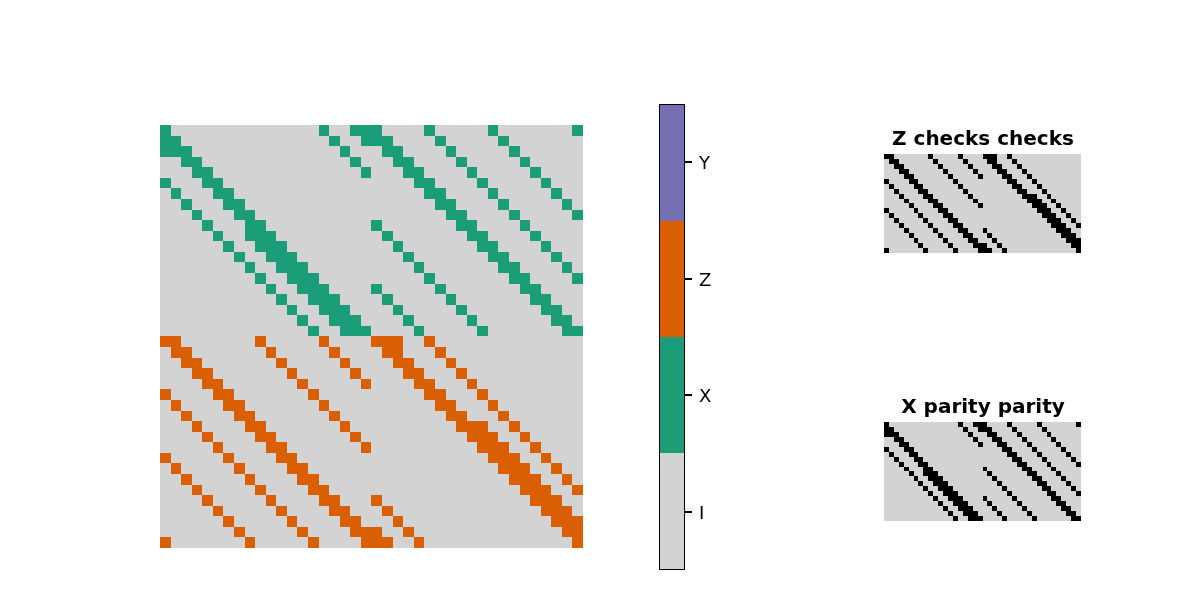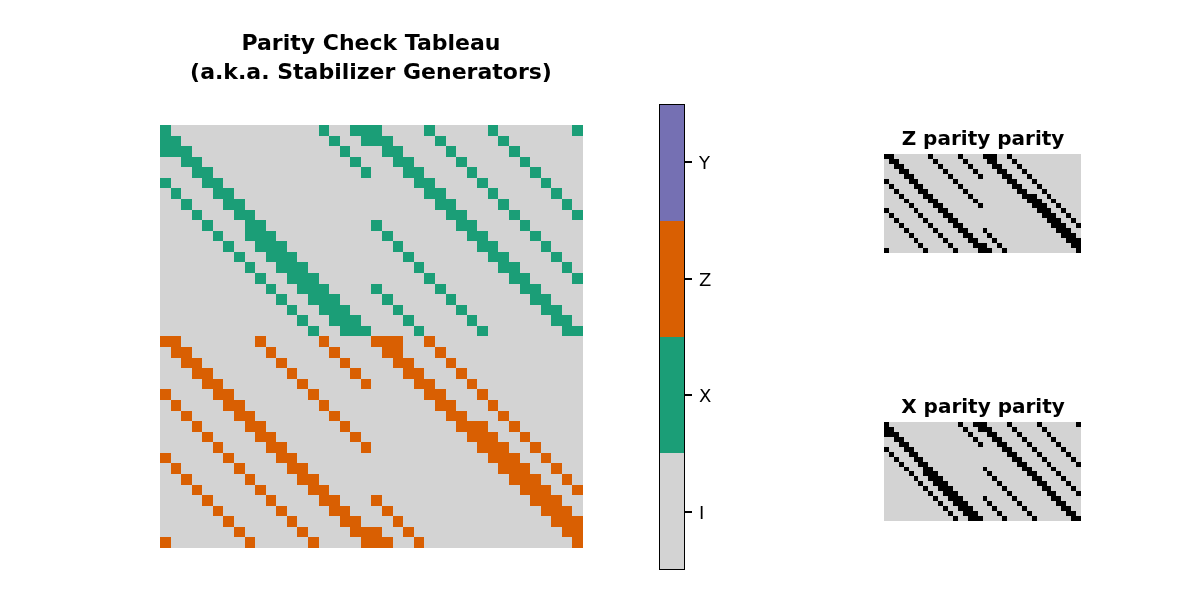--- a/index.html
+++ b/index.html
@@ -24,24 +24,20 @@
   #z-matrix{left:884px;top:154px;width:197px;height:99px;
             grid-template-columns:repeat(40,1fr);grid-template-rows:repeat(20,1fr);}
   #x-matrix{left:884px;top:422px;width:197px;height:99px;
             grid-template-columns:repeat(40,1fr);grid-template-rows:repeat(20,1fr);}
 </style>
 </head>
 <body>
 
 <div id="fig">
 
-  <div id="main-title" class="abs">
-    <div>Parity Check Tableau</div>
-    <div>(a.k.a. Stabilizer Generators)</div>
-  </div>
 
   <div id="tableau" class="abs grid">
       <div style="background: rgb(27, 158, 119);"></div>
       <div style="background: rgb(211, 211, 211);"></div>
       <div style="background: rgb(211, 211, 211);"></div>
       <div style="background: rgb(211, 211, 211);"></div>
       <div style="background: rgb(211, 211, 211);"></div>
       <div style="background: rgb(211, 211, 211);"></div>
       <div style="background: rgb(211, 211, 211);"></div>
       <div style="background: rgb(211, 211, 211);"></div>
@@ -1656,21 +1652,21 @@
   </div>
   <div class="abs tick-row" style="top:385px">
     <div class="tick"></div>
     <span class="tick-label">X</span>
   </div>
   <div class="abs tick-row" style="top:502px">
     <div class="tick"></div>
     <span class="tick-label">I</span>
   </div>
 
-  <div id="z-title" class="abs panel-title">Z parity parity</div>
+  <div id="z-title" class="abs panel-title">Z checks checks</div>
   <div id="z-matrix" class="abs grid">
       <div style="background: rgb(0, 0, 0);"></div>
       <div style="background: rgb(0, 0, 0);"></div>
       <div style="background: rgb(211, 211, 211);"></div>
       <div style="background: rgb(211, 211, 211);"></div>
       <div style="background: rgb(211, 211, 211);"></div>
       <div style="background: rgb(211, 211, 211);"></div>
       <div style="background: rgb(211, 211, 211);"></div>
       <div style="background: rgb(211, 211, 211);"></div>
       <div style="background: rgb(211, 211, 211);"></div>

